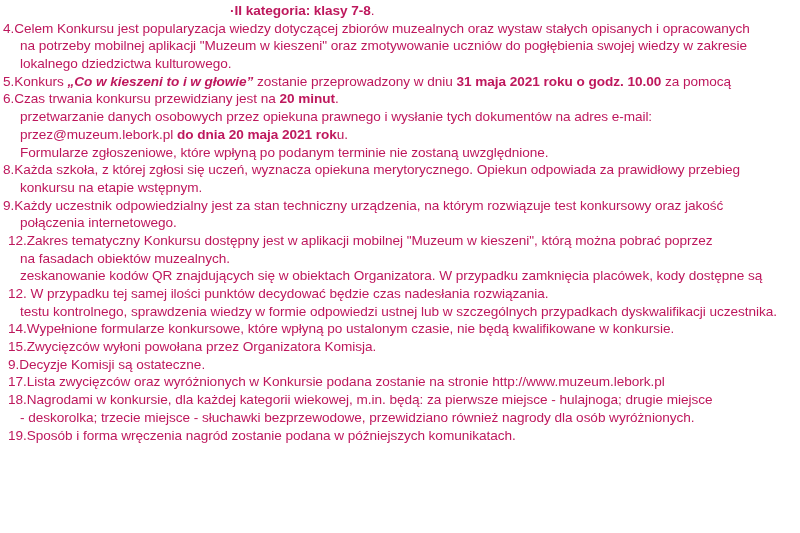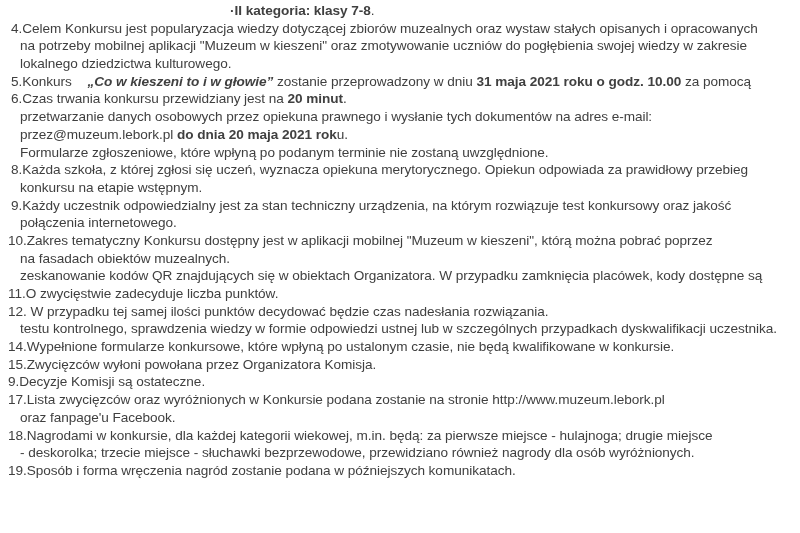--- a/index.html
+++ b/index.html
@@ -9,70 +9,68 @@
   body {
     width: 800px;
     height: 533px;
     background: #ffffff;
     overflow: hidden;
   }
   .page {
     width: 800px;
     height: 533px;
     background: #ffffff;
-    color: #404040;
+    color: #be185d;
     font-family: "Liberation Sans", "DejaVu Sans", sans-serif;
     font-size: 13.6px;
     letter-spacing: -0.05px;
     padding-top: 2px;
     box-sizing: border-box;
   }
   .doc {
     width: 100%;
   }
   .line {
     height: 17.7px;
     line-height: 17.7px;
     white-space: pre;
     overflow: visible;
   }
   
   .ind-h { padding-left: 230px; }
-  .ind-0 { padding-left: 11px; }
+  .ind-0 { padding-left: 3px; }
   .ind-1 { padding-left: 20px; }
   .ind-2 { padding-left: 8px; }
   .b { font-weight: bold; }
-  .i { font-style: italic; margin-left: 12px; }
+  .i { font-style: italic; }
 </style>
 </head>
 <body>
 
 <div class="page">
   <div class="doc" id="doc">
       <div class="line ind-h"><span class="run b">·II kategoria: klasy 7-8</span><span class="run">.</span></div>
       <div class="line ind-0"><span class="run">4.Celem Konkursu jest popularyzacja wiedzy dotyczącej zbiorów muzealnych oraz wystaw stałych opisanych i opracowanych</span></div>
       <div class="line ind-1"><span class="run">na potrzeby mobilnej aplikacji "Muzeum w kieszeni" oraz zmotywowanie uczniów do pogłębienia swojej wiedzy w zakresie</span></div>
       <div class="line ind-1"><span class="run">lokalnego dziedzictwa kulturowego.</span></div>
       <div class="line ind-0"><span class="run">5.Konkurs </span><span class="run b i">„Co w kieszeni to i w głowie”</span><span class="run"> zostanie przeprowadzony w dniu </span><span class="run b">31 maja 2021 roku o godz. 10.00</span><span class="run"> za pomocą</span></div>
       <div class="line ind-0"><span class="run">6.Czas trwania konkursu przewidziany jest na </span><span class="run b">20 minut</span><span class="run">.</span></div>
       <div class="line ind-1"><span class="run">przetwarzanie danych osobowych przez opiekuna prawnego i wysłanie tych dokumentów na adres e-mail:</span></div>
       <div class="line ind-1"><span class="run">przez@muzeum.lebork.pl </span><span class="run b">do dnia 20 maja 2021 rok</span><span class="run">u.</span></div>
       <div class="line ind-1"><span class="run">Formularze zgłoszeniowe, które wpłyną po podanym terminie nie zostaną uwzględnione.</span></div>
       <div class="line ind-0"><span class="run">8.Każda szkoła, z której zgłosi się uczeń, wyznacza opiekuna merytorycznego. Opiekun odpowiada za prawidłowy przebieg</span></div>
       <div class="line ind-1"><span class="run">konkursu na etapie wstępnym.</span></div>
       <div class="line ind-0"><span class="run">9.Każdy uczestnik odpowiedzialny jest za stan techniczny urządzenia, na którym rozwiązuje test konkursowy oraz jakość</span></div>
       <div class="line ind-1"><span class="run">połączenia internetowego.</span></div>
-      <div class="line ind-2"><span class="run">10.Zakres tematyczny Konkursu dostępny jest w aplikacji mobilnej "Muzeum w kieszeni", którą można pobrać poprzez</span></div>
+      <div class="line ind-2"><span class="run">12.Zakres tematyczny Konkursu dostępny jest w aplikacji mobilnej "Muzeum w kieszeni", którą można pobrać poprzez</span></div>
       <div class="line ind-1"><span class="run">na fasadach obiektów muzealnych.</span></div>
       <div class="line ind-1"><span class="run">zeskanowanie kodów QR znajdujących się w obiektach Organizatora. W przypadku zamknięcia placówek, kody dostępne są</span></div>
-      <div class="line ind-2"><span class="run">11.O zwycięstwie zadecyduje liczba punktów.</span></div>
       <div class="line ind-2"><span class="run">12. W przypadku tej samej ilości punktów decydować będzie czas nadesłania rozwiązania.</span></div>
       <div class="line ind-1"><span class="run">testu kontrolnego, sprawdzenia wiedzy w formie odpowiedzi ustnej lub w szczególnych przypadkach dyskwalifikacji uczestnika.</span></div>
       <div class="line ind-2"><span class="run">14.Wypełnione formularze konkursowe, które wpłyną po ustalonym czasie, nie będą kwalifikowane w konkursie.</span></div>
       <div class="line ind-2"><span class="run">15.Zwycięzców wyłoni powołana przez Organizatora Komisja.</span></div>
       <div class="line ind-2"><span class="run">9.Decyzje Komisji są ostateczne.</span></div>
       <div class="line ind-2"><span class="run">17.Lista zwycięzców oraz wyróżnionych w Konkursie podana zostanie na stronie http://www.muzeum.lebork.pl</span></div>
-      <div class="line ind-1"><span class="run">oraz fanpage'u Facebook.</span></div>
       <div class="line ind-2"><span class="run">18.Nagrodami w konkursie, dla każdej kategorii wiekowej, m.in. będą: za pierwsze miejsce - hulajnoga; drugie miejsce</span></div>
       <div class="line ind-1"><span class="run">- deskorolka; trzecie miejsce - słuchawki bezprzewodowe, przewidziano również nagrody dla osób wyróżnionych.</span></div>
       <div class="line ind-2"><span class="run">19.Sposób i forma wręczenia nagród zostanie podana w późniejszych komunikatach.</span></div>
     </div>
 </div>
 
 </body></html>

